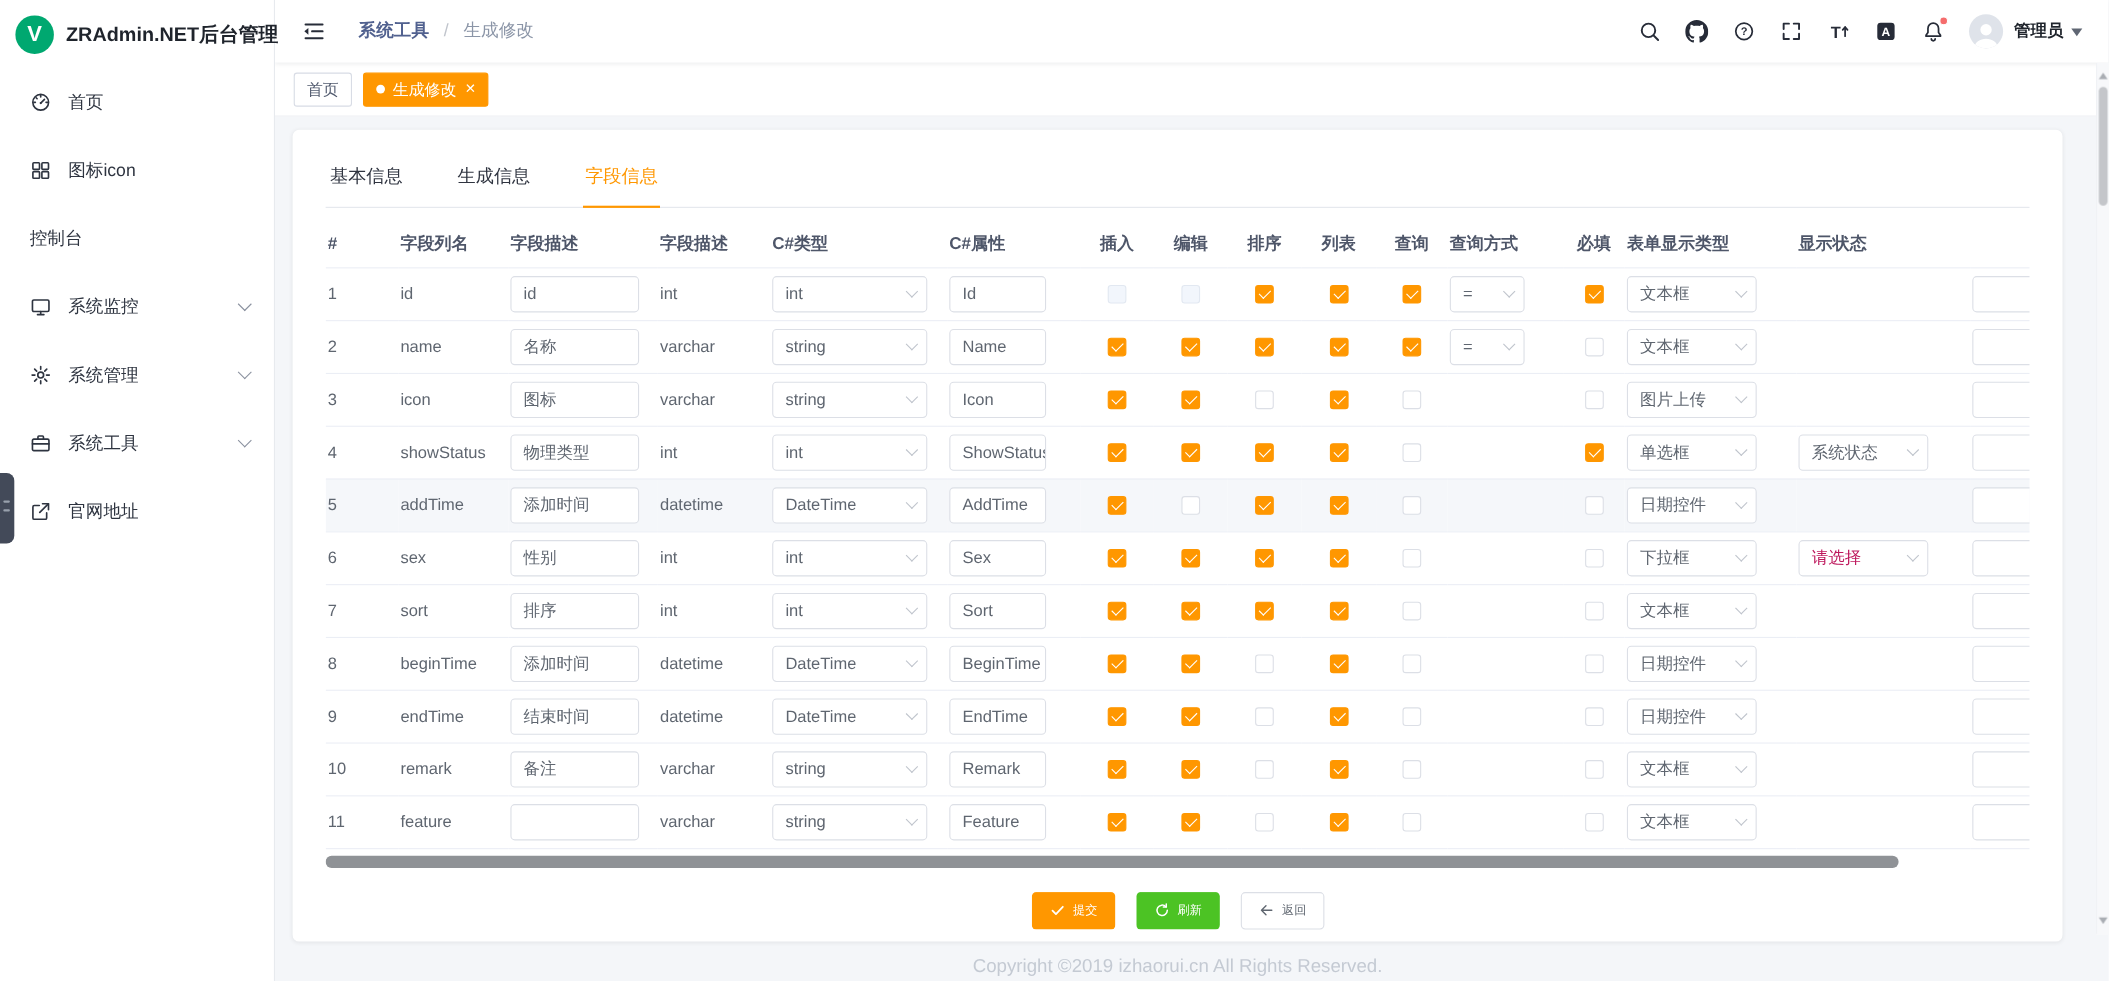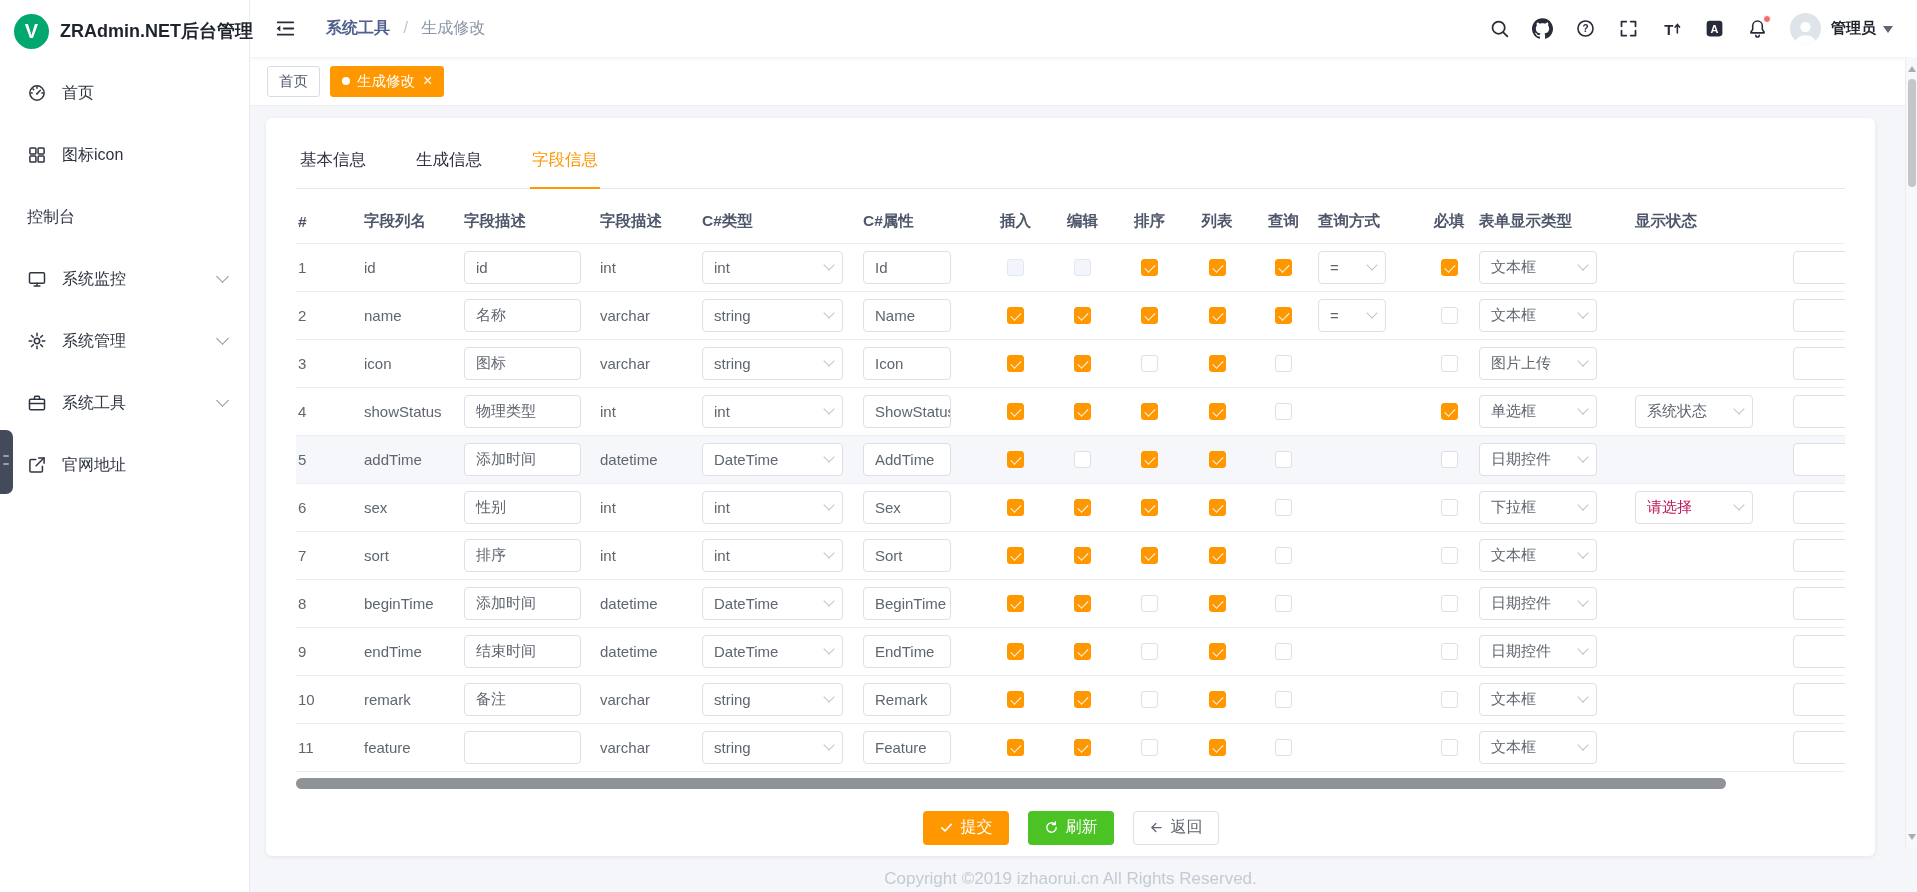--- a/index.html
+++ b/index.html
@@ -78,21 +78,21 @@
   .sel-val{overflow:hidden;text-overflow:ellipsis;white-space:nowrap}
   .sel.placeholder .sel-val{color:#be185d}
   .sel-caret{width:8px;height:8px;border-right:1.5px solid #bfc4cc;border-bottom:1.5px solid #bfc4cc;transform:rotate(45deg);margin-top:-4px;margin-left:8px;flex:none}
   .w117{width:117px}.w88{width:88px}.w141{width:141px}.w68{width:68px}.w138{width:118px}.w110{width:110px}
 
   .hscroll{height:11px;margin-top:6px;position:relative}
   .hscroll-thumb{position:absolute;left:0;top:0;height:11px;width:1430px;background:#8f9296;border-radius:6px}
 
   
   .actions{display:flex;justify-content:center;gap:19px;margin-top:22px}
-  .btn{height:34px;padding:0 15px;border-radius:4px;font-size:16px;display:inline-flex;align-items:center;gap:7px;border:1px solid transparent;cursor:pointer;font-family:inherit;white-space:nowrap}
+  .btn{height:34px;padding:0 15px;border-radius:4px;font-size:11px;display:inline-flex;align-items:center;gap:7px;border:1px solid transparent;cursor:pointer;font-family:inherit;white-space:nowrap}
   .bicon{width:15px;height:15px;display:inline-flex;flex:none}
   .bicon svg{width:100%;height:100%}
   .btn-submit{background:var(--accent,#ff9700);color:#fff}
   .btn-refresh{background:var(--green,#4cc324);color:#fff}
   .btn-back{background:#fff;border-color:#dcdfe6;color:#5f6670}
   .footer{text-align:center;color:#c4cad3;font-size:17px;margin-top:13px}
 
   
   .vscroll{position:fixed;right:0;top:57px;width:12px;height:792px;background:#f7f8fa;border-left:1px solid #ebedf0;z-index:30;display:flex;flex-direction:column;align-items:center}
   .vs-arrow{width:0;height:0;border:4px solid transparent;flex:none}

